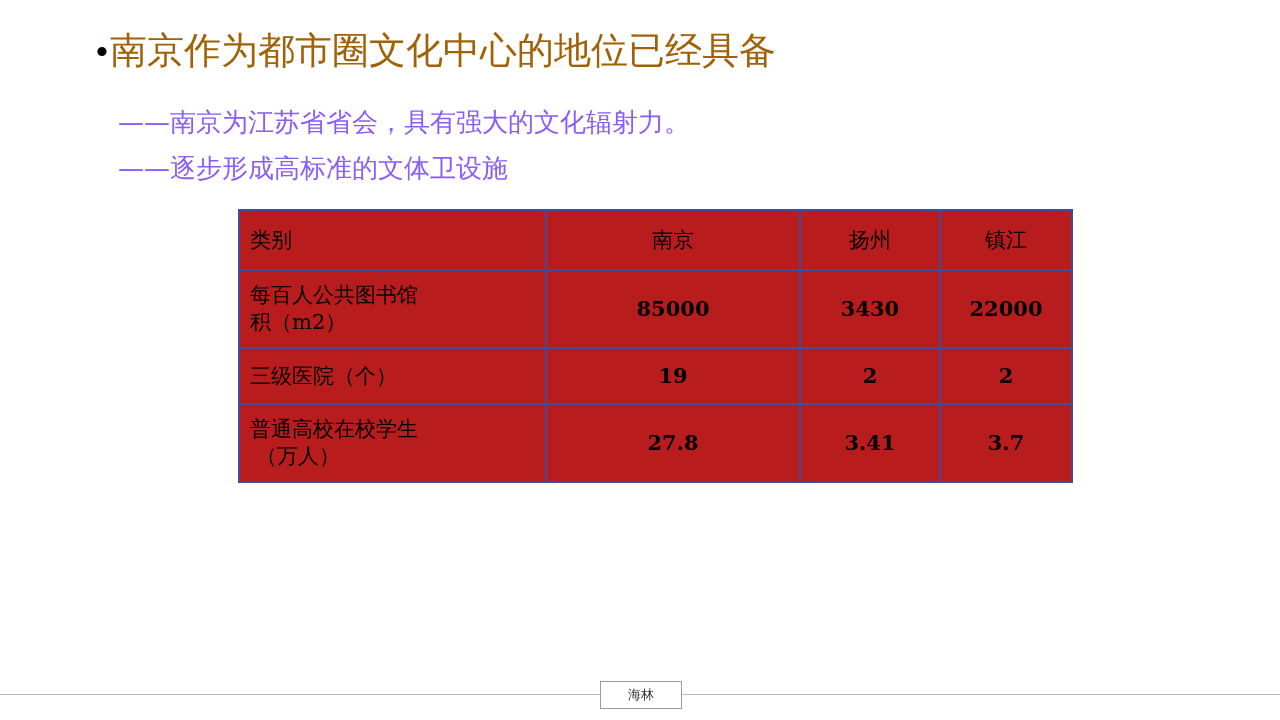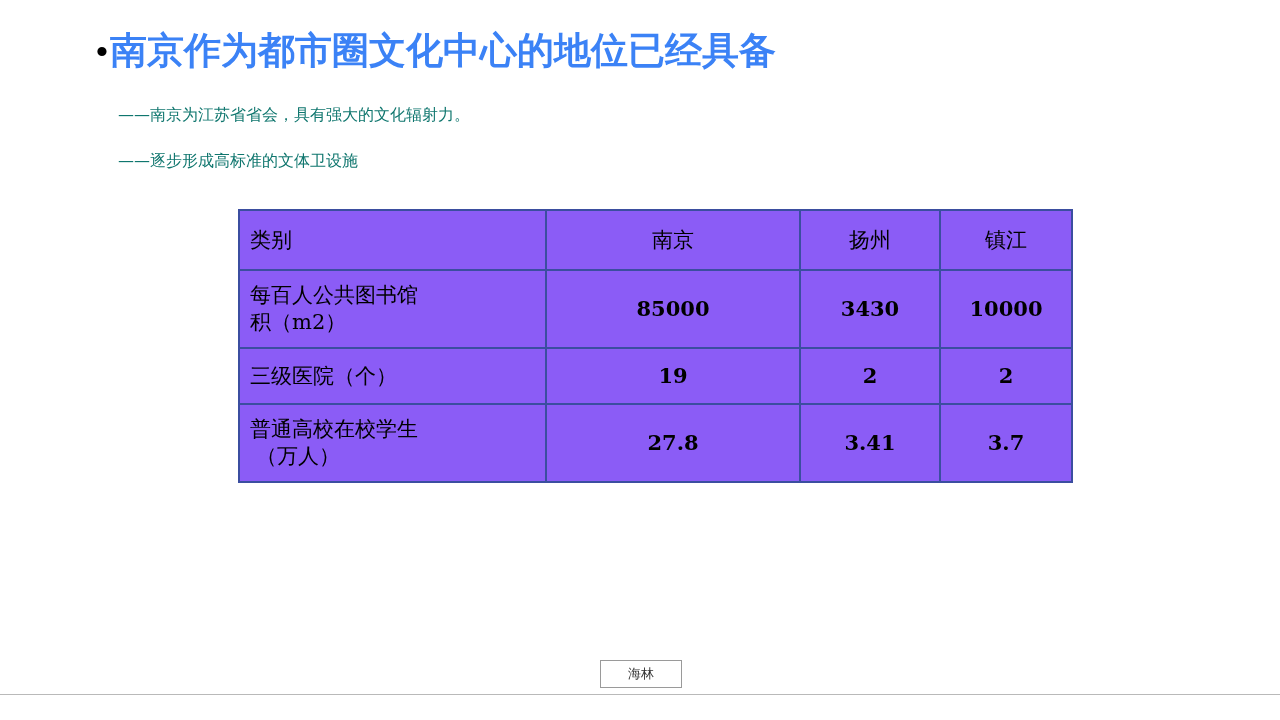--- a/index.html
+++ b/index.html
@@ -29,49 +29,49 @@
   }
   .bullet-dot {
     font-size: 34px;
     line-height: 1;
     color: #000000;
     margin-right: 2px;
   }
   .slide-title {
     font-family: "DejaVu Sans", sans-serif;
     font-size: 37px;
-    font-weight: bold;
-    color: #3b82f6;
+    font-weight: normal;
+    color: #a16207;
     letter-spacing: 0px;
     white-space: nowrap;
   }
   .sub-line {
     position: absolute;
     left: 118px;
     font-family: "DejaVu Sans", sans-serif;
-    font-size: 16px;
-    color: #0f766e;
+    font-size: 26px;
+    color: #8b5cf6;
     white-space: nowrap;
   }
   .sub-line.one { top: 105px; }
   .sub-line.two { top: 151px; }
 
   .table-wrap {
     position: absolute;
     left: 238px;
     top: 209px;
   }
   table.data {
     border-collapse: collapse;
     background: #ccffff;
     table-layout: fixed;
   }
   table.data td {
     border: 2px solid #3b4ea0;
-    background: #8b5cf6;
+    background: #b91c1c;
     font-family: "DejaVu Serif", serif;
     font-size: 21px;
     color: #000000;
     padding: 6px 10px;
     vertical-align: middle;
     line-height: 1.28;
   }
   td.label {
     width: 285px;
     text-align: left;
@@ -107,21 +107,21 @@
   .footer-rule {
     position: absolute;
     top: 694px;
     left: 0;
     width: 1280px;
     height: 0;
     border-top: 1px solid #b9b9b9;
   }
   .footer-box {
     position: absolute;
-    top: 660px;
+    top: 681px;
     left: 600px;
     width: 80px;
     height: 26px;
     border: 1px solid #9a9a9a;
     background: #ffffff;
     display: flex;
     align-items: center;
     justify-content: center;
     font-family: "DejaVu Sans", sans-serif;
     font-size: 13px;
@@ -153,21 +153,21 @@
 
         <tr class="row-tall">
           <td class="label">
             <span class="two-line">每百人公共图书馆</span>
             <span class="two-line">积（m2）</span>
           </td>
           <td class="num c-nj">
             <span class="two-line">85000</span>
           </td>
           <td class="num c-yz">3430</td>
-          <td class="num c-zj">10000</td>
+          <td class="num c-zj">22000</td>
         </tr>
 
 
 
         <tr class="row-small">
           <td class="label">
             <span class="two-line">三级医院（个）</span>
           </td>
           <td class="num c-nj">19</td>
           <td class="num c-yz">2</td>

